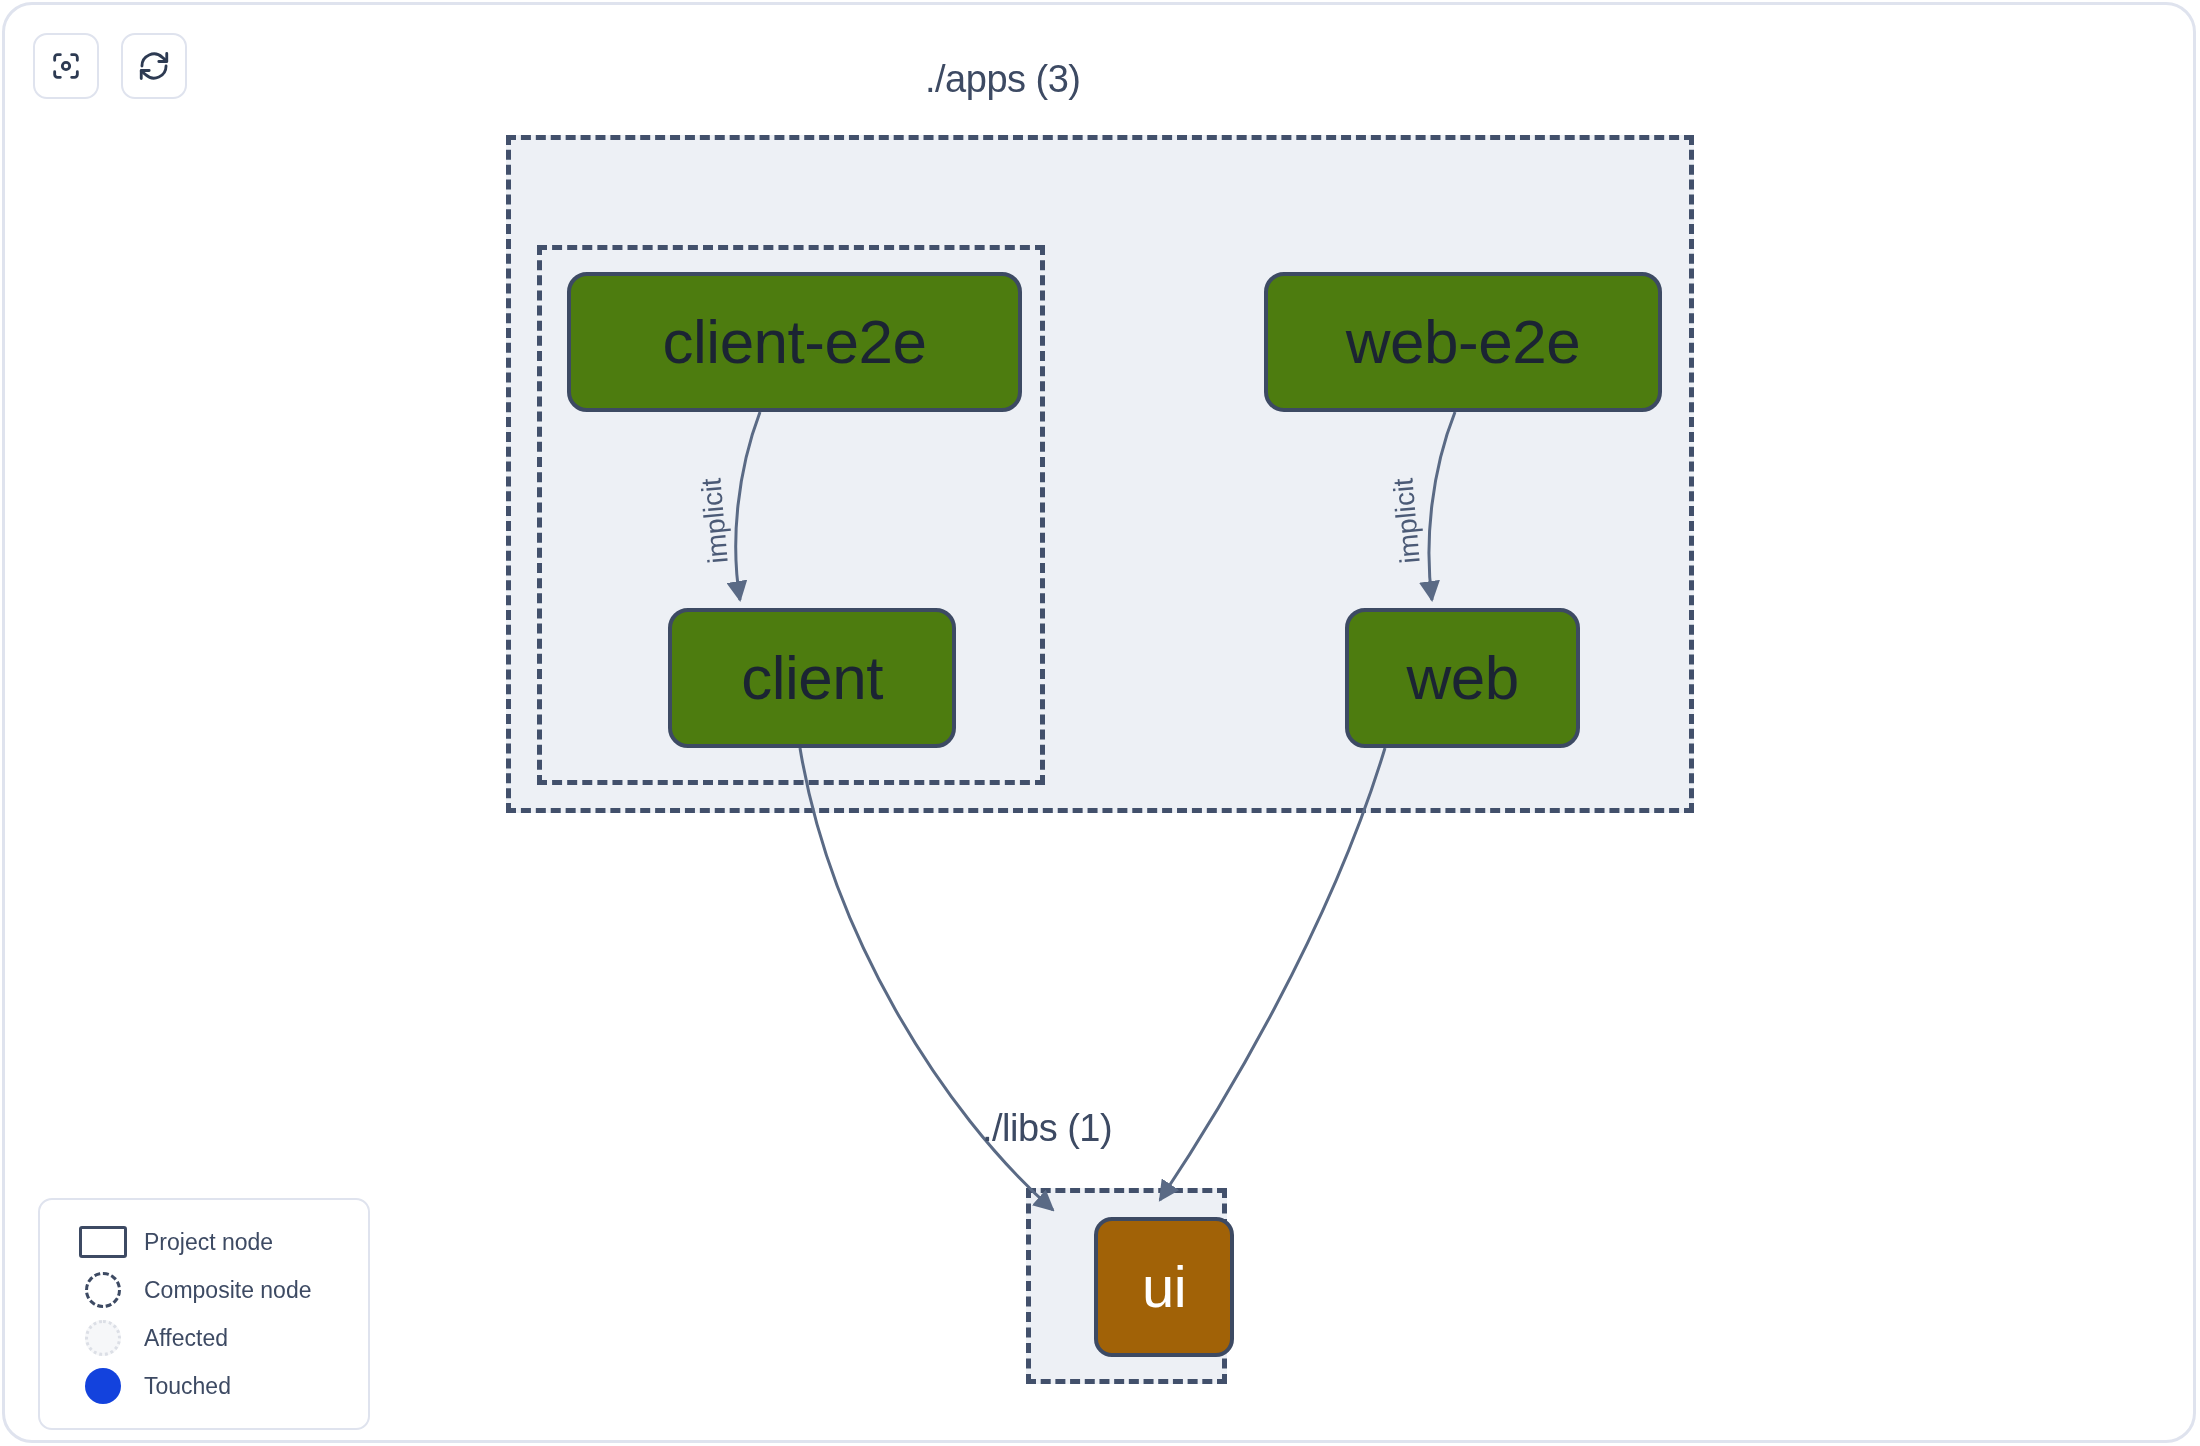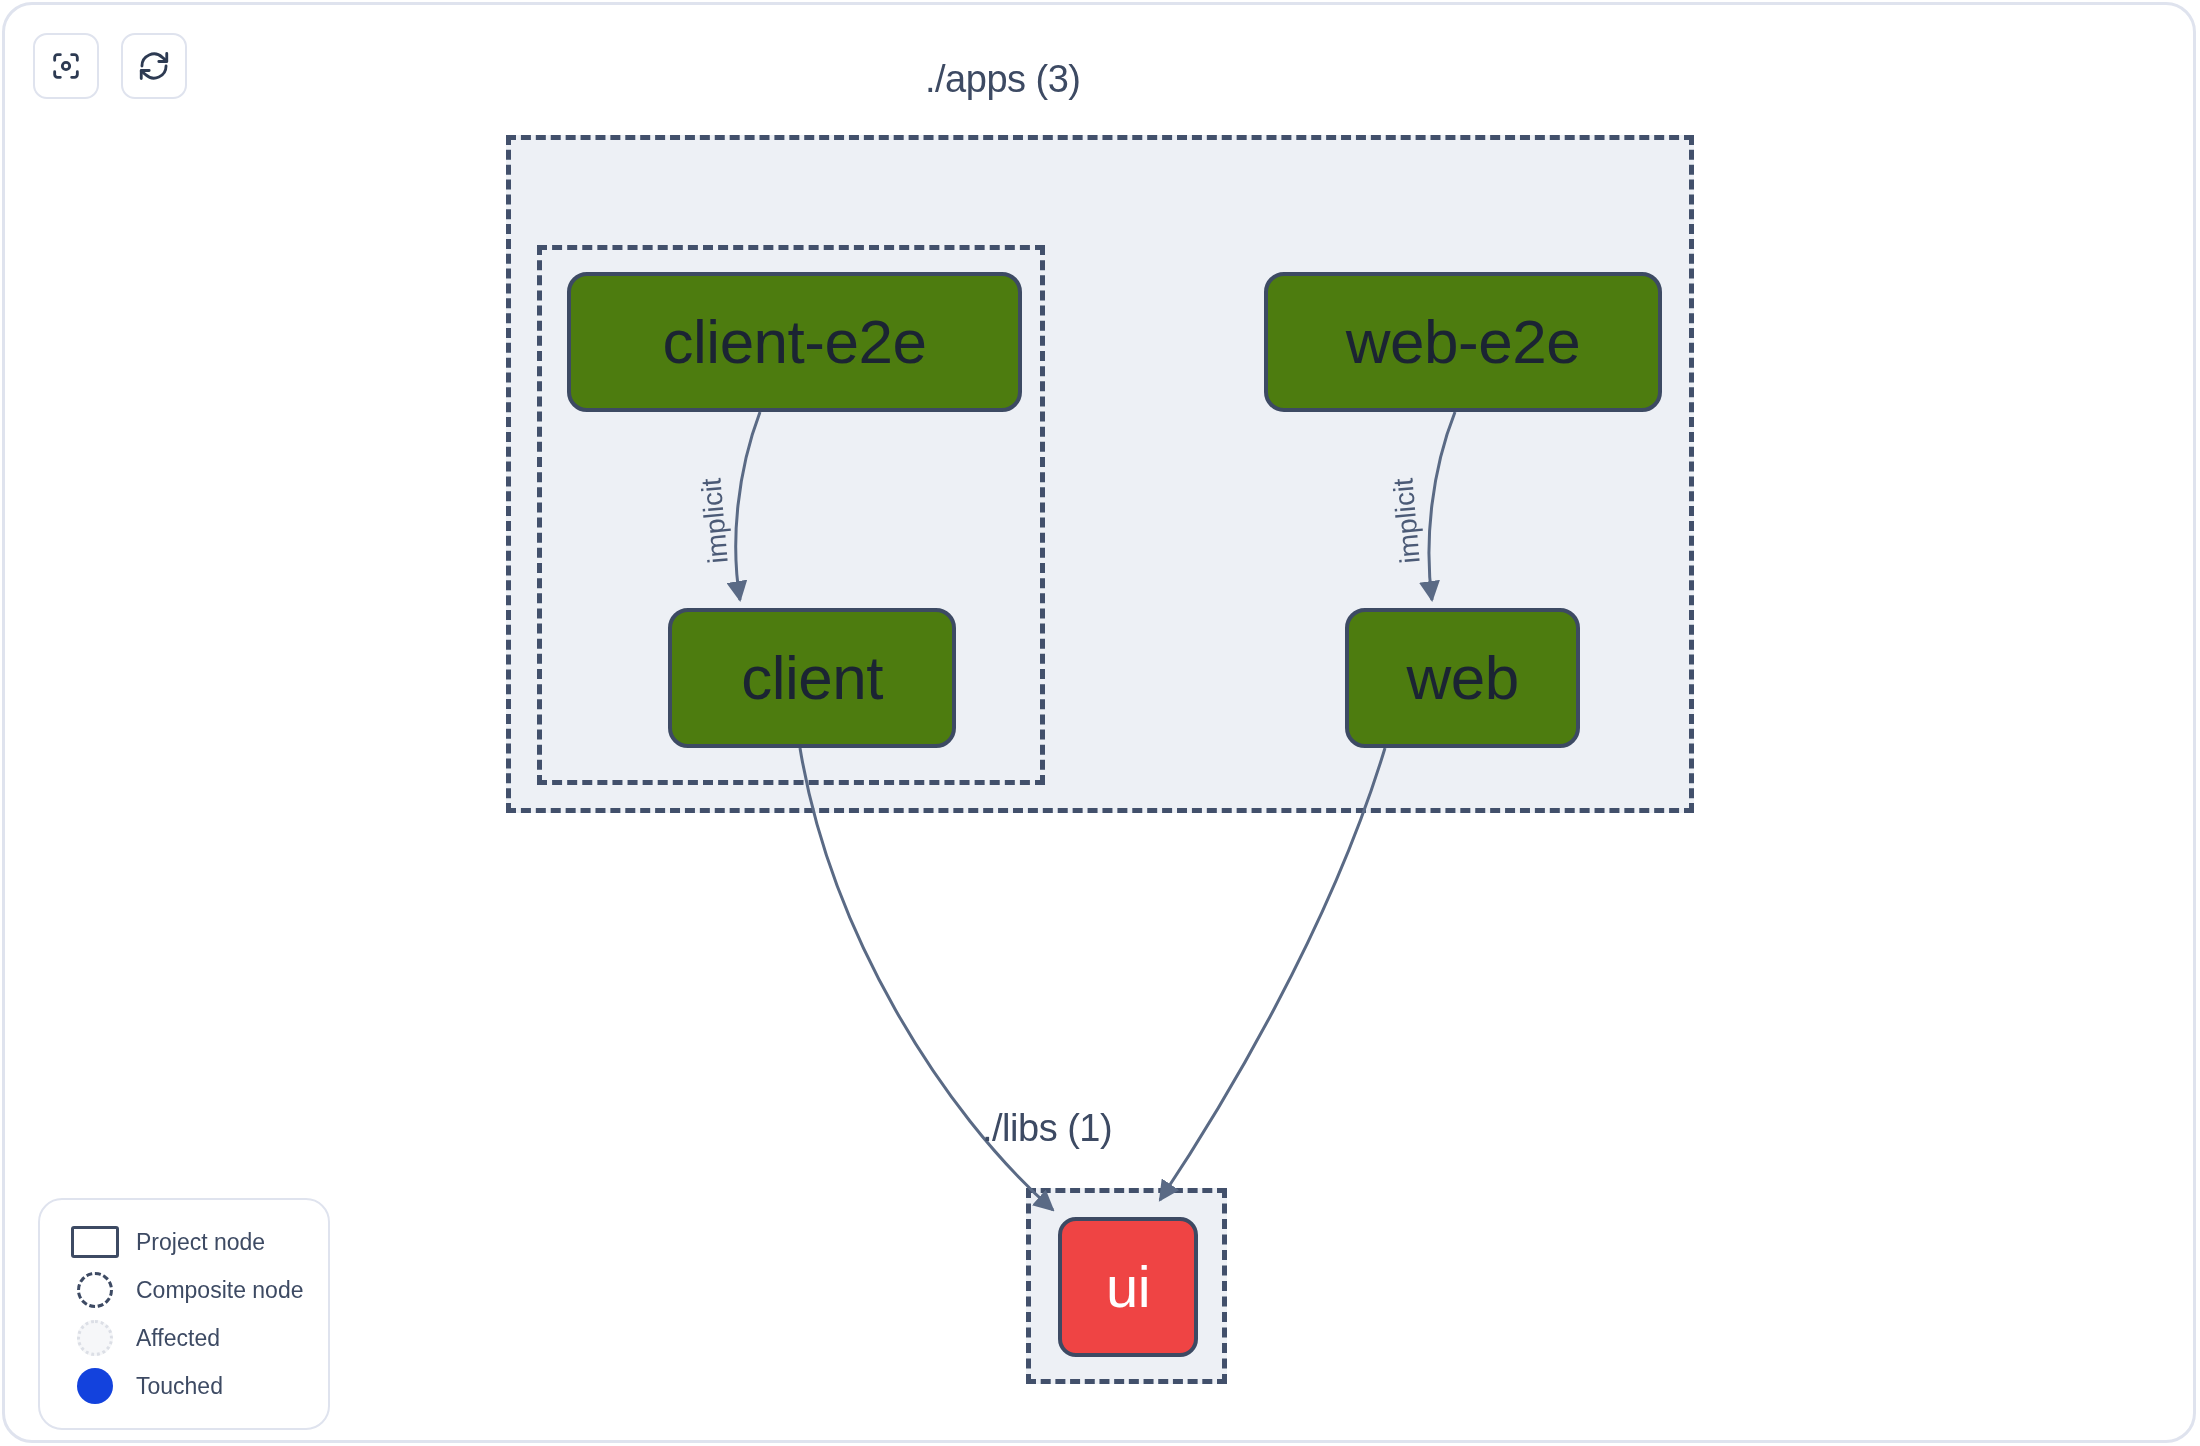--- a/index.html
+++ b/index.html
@@ -93,39 +93,39 @@
     cursor: pointer;
     z-index: 20;
   }
   .node-label {
     font-size: 62px;
     color: #1b2433;
     line-height: 1;
     letter-spacing: -0.5px;
     white-space: nowrap;
   }
-  .node.touched { background: #ef4444; border-color: #3d4a63; }
+  .node.touched { background: #a16207; border-color: #3d4a63; margin-left: 36px; }
   .node.touched .node-label { color: #ffffff; }
 
   #node-client-e2e { left: 567px;  top: 272px;  width: 455px; height: 140px; }
   #node-web-e2e    { left: 1264px; top: 272px;  width: 398px; height: 140px; }
   #node-client     { left: 668px;  top: 608px;  width: 288px; height: 140px; }
   #node-web        { left: 1345px; top: 608px;  width: 235px; height: 140px; }
   #node-ui         { left: 1058px; top: 1217px; width: 140px; height: 140px; border-radius: 18px; }
   #node-ui .node-label { font-size: 58px; }
 
   
   .legend {
     position: absolute;
     left: 38px; top: 1198px;
-    width: 292px;
+    width: 332px;
     border: 2px solid #dfe3ee;
-    border-radius: 24px;
-    background: #ffffff;
-    padding: 18px 20px 18px 28px;
+    border-radius: 14px;
+    background: #ffffff;
+    padding: 18px 20px 18px 36px;
     z-index: 40;
   }
   .legend-row {
     display: flex;
     align-items: center;
     height: 48px;
   }
   .legend-swatch {
     width: 54px;
     display: flex;

